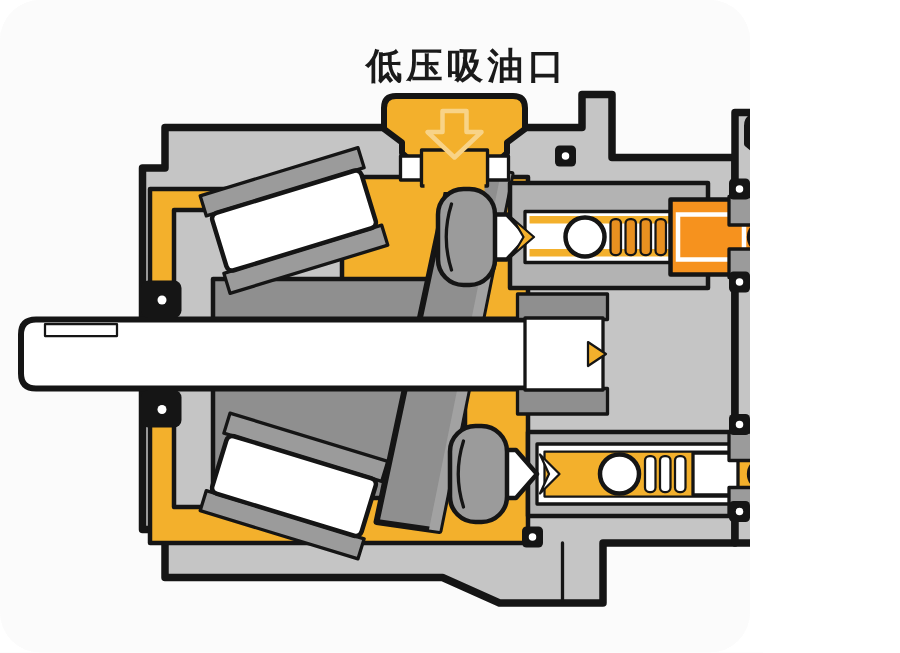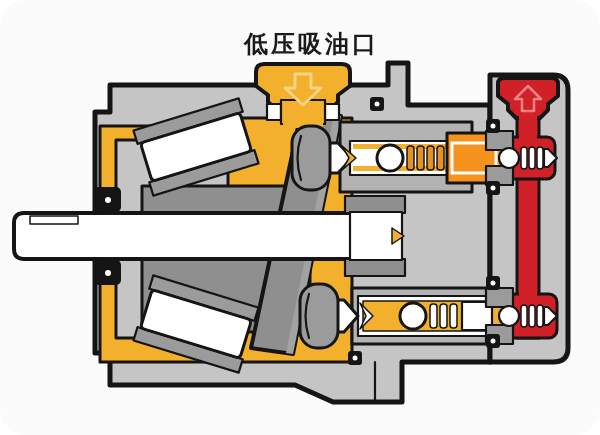--- a/index.html
+++ b/index.html
@@ -1,17 +1,17 @@
 <!DOCTYPE html>
 <html style="--c-background: #fbfbfb; --c-housing: #c5c5c5; --c-housing-dark: #8f8f8f; --c-component-gray: #9b9b9b; --c-slab-gray: #b3b3b3; --c-oil-low-pressure: #f3b02c; --c-oil-low-arrow: #f8d387; --c-oil-high-pressure: #cf2127; --c-oil-high-arrow: #ef8084; --c-piston-orange: #f6921e; --c-metal-white: #ffffff; --c-outline: #151515;"><head>
 <meta charset="utf-8">
 <style>
   html,body{margin:0;padding:0;}
   .stage{
-    position:relative;width:600px;height:435px;overflow:hidden;
+    position:relative;width:500px;height:435px;overflow:hidden;
     background:var(--c-background,#fbfbfb);
     font-family:"Liberation Sans", sans-serif;
     border-radius:27px;
   }
   svg{position:absolute;left:0;top:0;}
   .ol{stroke:var(--c-outline,#151515);stroke-linejoin:round;stroke-linecap:round;}
   .w1{stroke-width:1.5}.w2{stroke-width:2.2}.w3{stroke-width:3}.w4{stroke-width:4}.w5{stroke-width:5}
   .ns{stroke:none}
   .f-body{fill:var(--c-housing,#c5c5c5)}
   .f-dark{fill:var(--c-housing-dark,#8f8f8f)}

